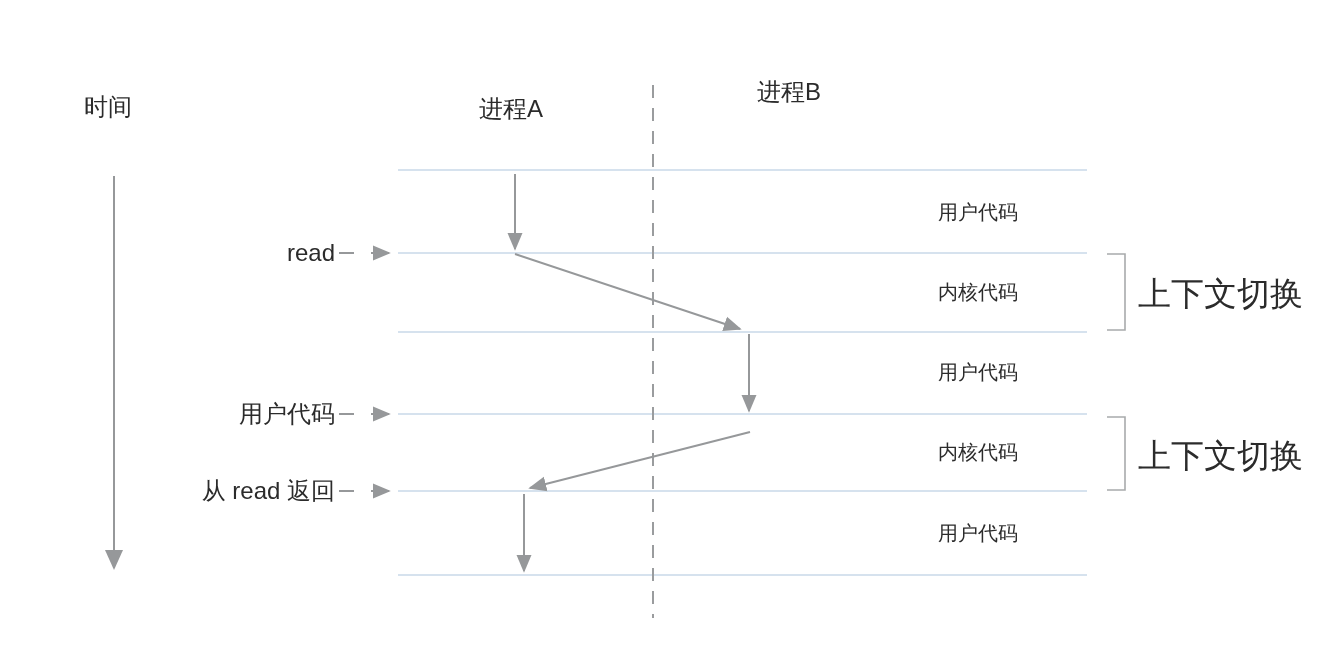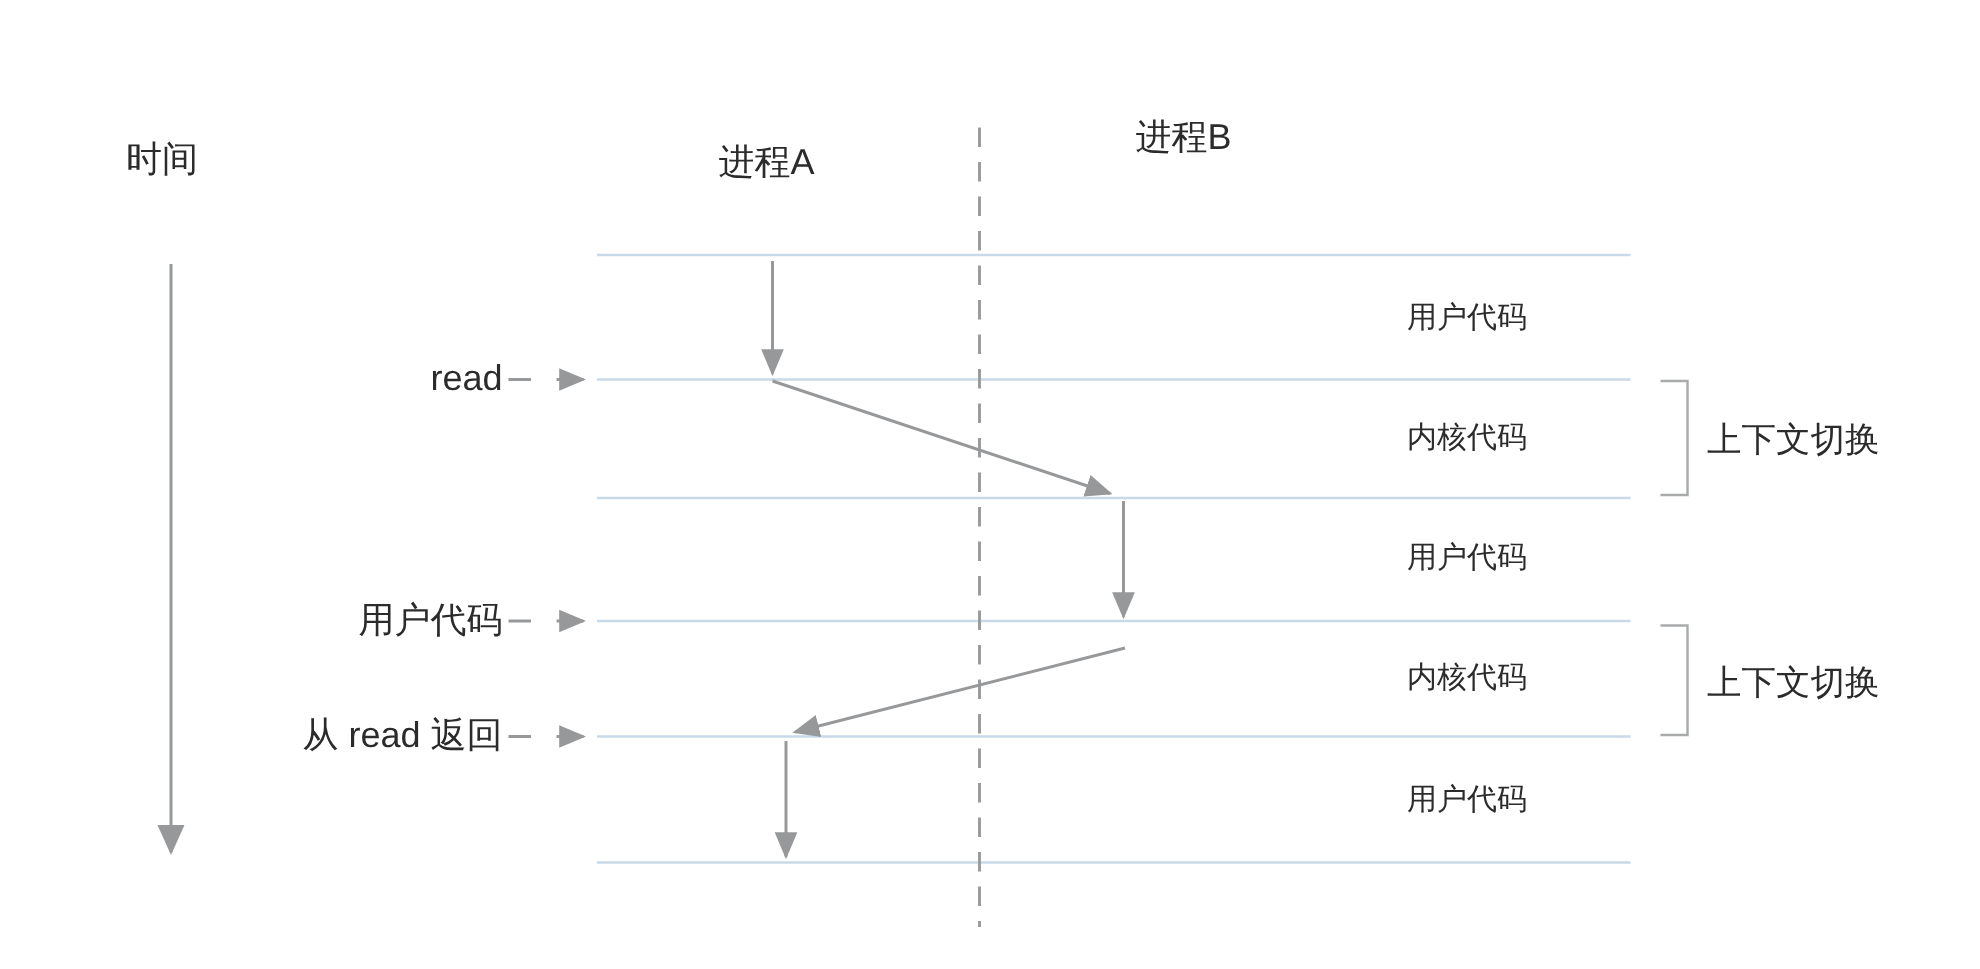--- a/index.html
+++ b/index.html
@@ -30,21 +30,21 @@
     left: 938px;
     transform: translateY(-50%);
   }
   .event-label {
     font-size: 24px;
     right: 985px;
     text-align: right;
     transform: translateY(-50%);
   }
   .bracket-label {
-    font-size: 23px;
+    font-size: 33px;
     left: 1138px;
     transform: translateY(-50%);
     text-align: center;
   }
 </style>
 </head>
 <body>
 
 <div class="canvas">
 

